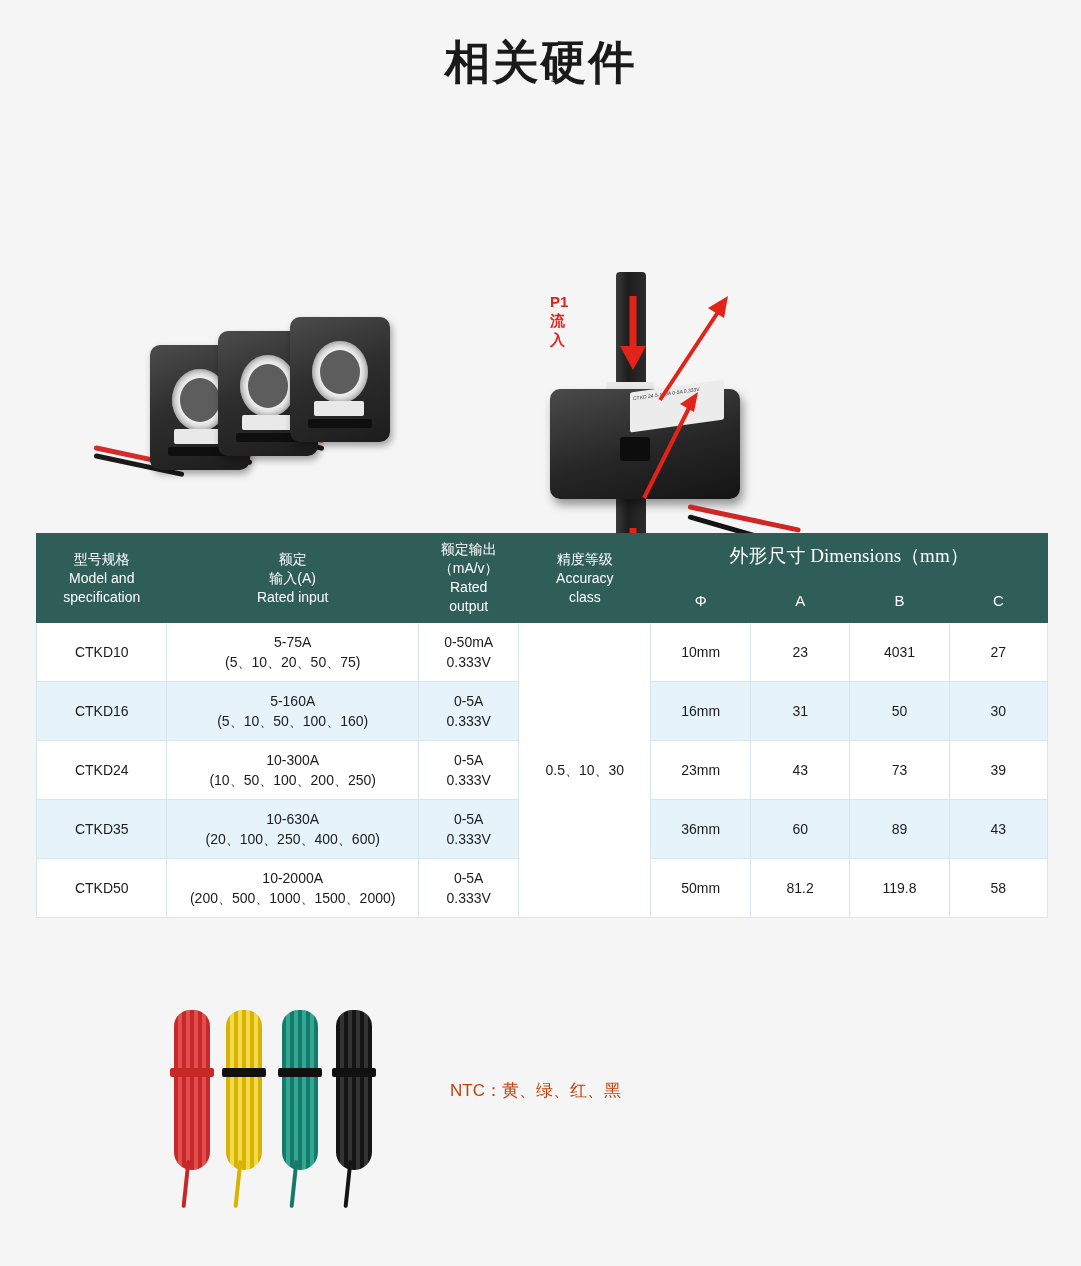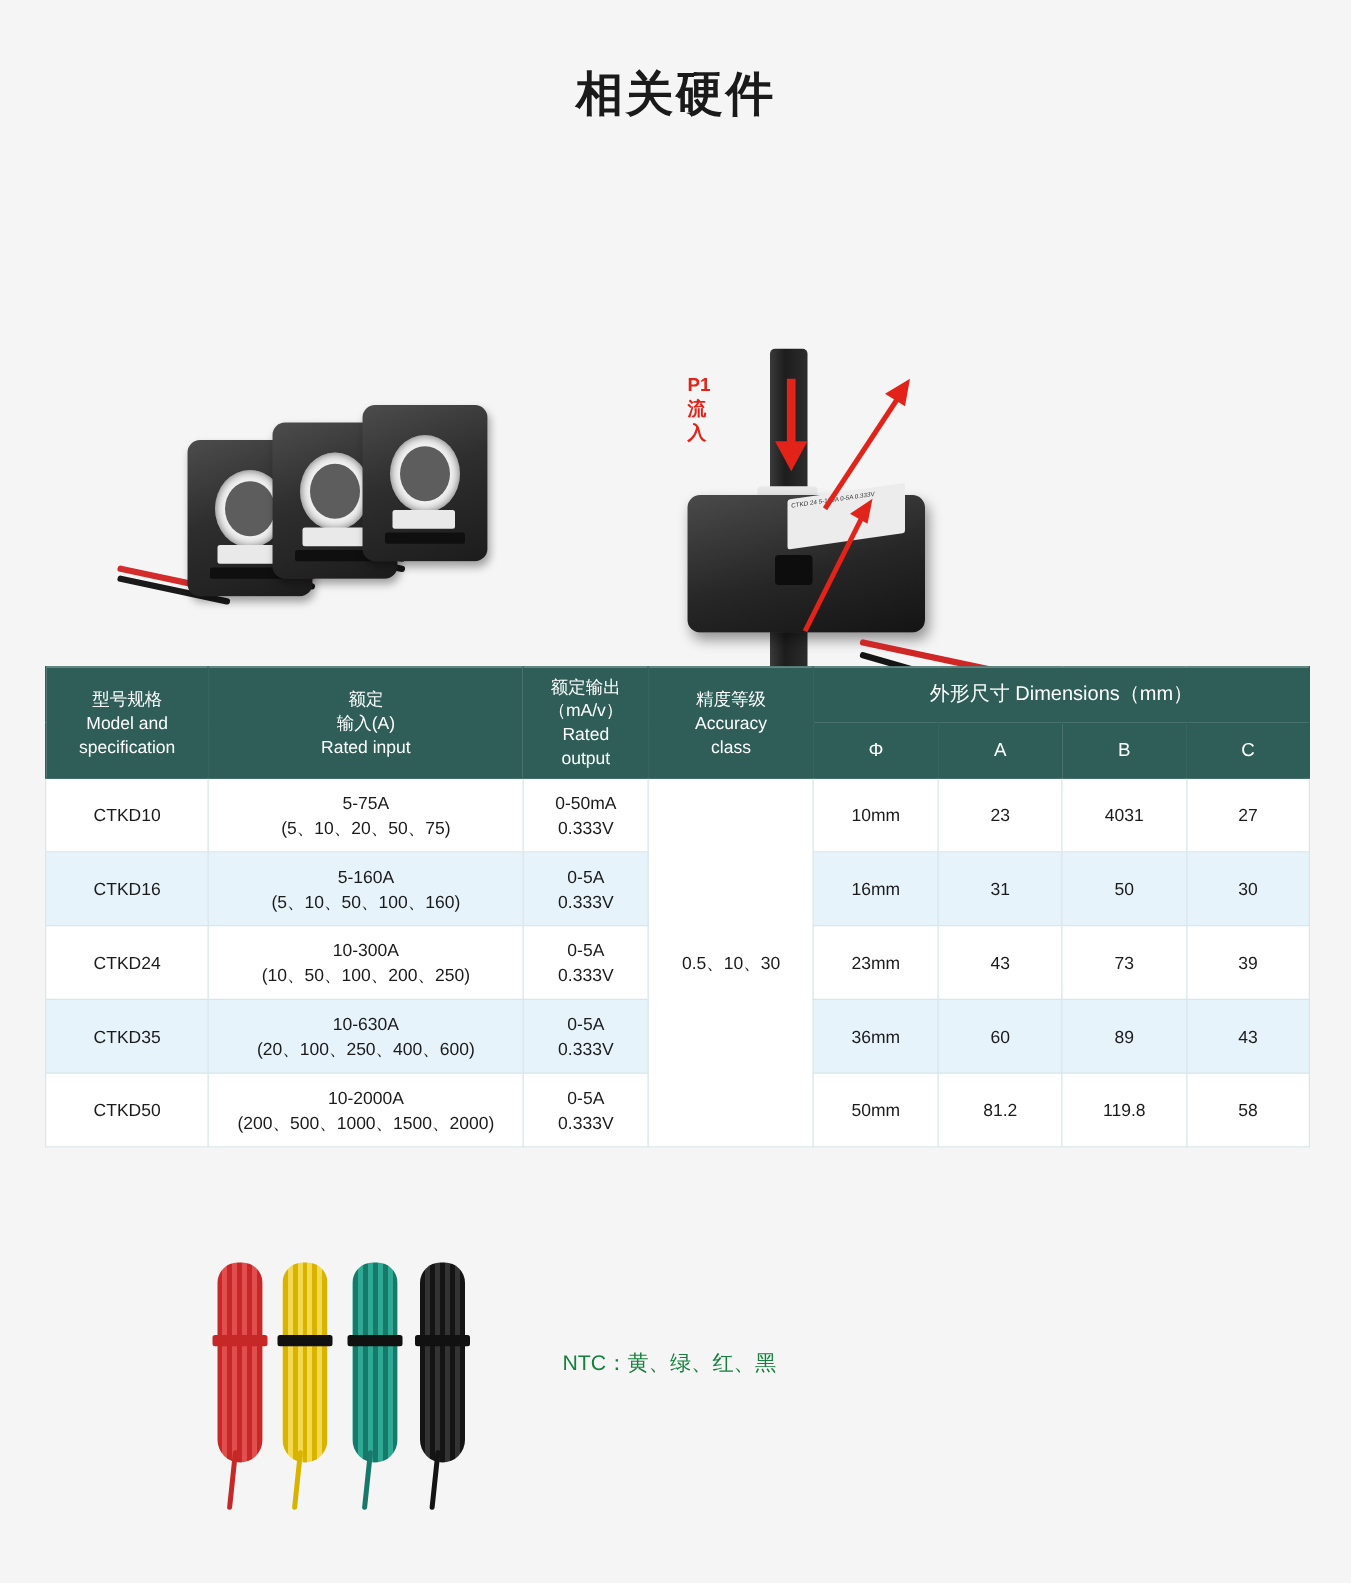--- a/index.html
+++ b/index.html
@@ -6,25 +6,25 @@
   body{
     width:1081px;height:1266px;
     background:#f5f5f5;
     font-family:"Liberation Sans","DejaVu Sans",sans-serif;
     color:#1b1b1b;
     position:relative;
     overflow:hidden;
   }
   .page-title{
     text-align:center;
-    font-size:38px;
+    font-size:46px;
     font-weight:bold;
     letter-spacing:2px;
     color:#1a1a1a;
-    padding-top:50px;
+    padding-top:32px;
     margin:0;
   }
 
   
   .illus{
     position:relative;
     height:400px;
     margin-top:20px;
   }
 
@@ -147,21 +147,21 @@
     border:1px solid #2e5e57;
     padding:6px 4px;line-height:19px;
   }
   tbody td{
     border:1px solid #d7e6ea;
     text-align:center;vertical-align:middle;
     padding:9px 4px;line-height:20px;color:#1b1b1b;
   }
   tbody tr:nth-child(even) td{background:#e6f3fb;}
   tbody tr:nth-child(odd) td{background:#ffffff;}
-  .dim-head{font-size:16px;}
+  .dim-head{font-size:19px;font-family:Liberation Serif, serif;}
   .sub-head{font-size:15px;}
 
   
   .ntc{
     position:absolute;left:0;top:980px;width:1081px;height:260px;
   }
   .coils{position:absolute;left:160px;top:20px;width:260px;height:210px;}
   .coil{
     position:absolute;top:10px;width:44px;height:185px;
   }
@@ -187,21 +187,21 @@
   #coilGreen .bundle{background:repeating-linear-gradient(90deg,#17796a 0 4px,#2fa894 4px 8px);}
   #coilGreen .tie{background:#111;}
   #coilGreen .tail{background:#17796a;}
   #coilBlack{left:172px;}
   #coilBlack .bundle{background:repeating-linear-gradient(90deg,#141414 0 4px,#333 4px 8px);}
   #coilBlack .tie{background:#111;}
   #coilBlack .tail{background:#141414;}
 
   .ntc-text{
     position:absolute;left:450px;top:88px;
-    font-size:17px;color:#15803d;line-height:46px;
+    font-size:17px;color:#c2410c;line-height:46px;
   }
   .ntc-text .row{white-space:nowrap;}
 </style>
 </head>
 <body>
 
 <h1 class="page-title">相关硬件</h1>
 
 <div class="illus">
 

